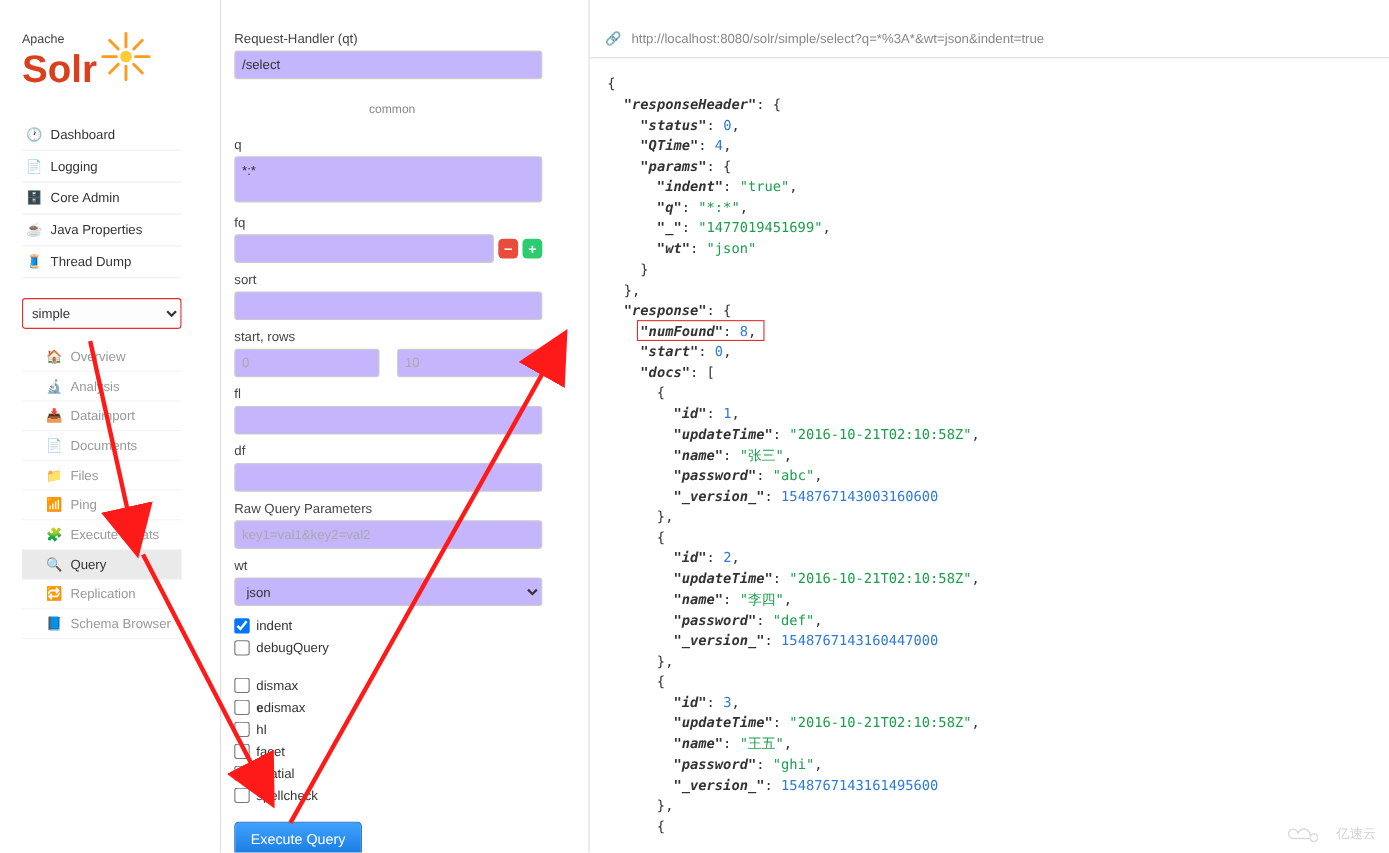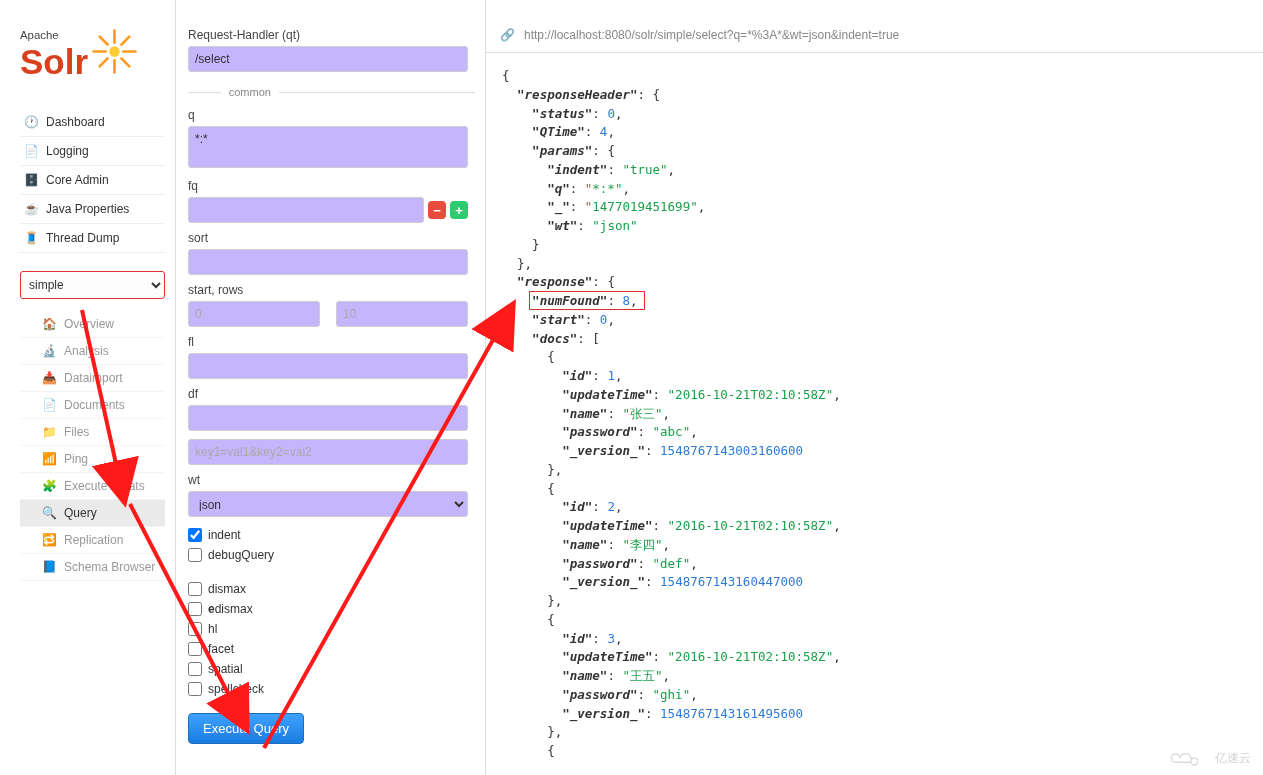--- a/index.html
+++ b/index.html
@@ -1,17 +1,17 @@
 <!DOCTYPE html>
 <html><head>
 <meta charset="utf-8">
 <style>
 * { box-sizing: border-box; margin: 0; padding: 0; }
 body { font-family: Arial, sans-serif; font-size: 12px; color: #333; background: #fff; width: 1263px; height: 775px; overflow: hidden; position: relative; }
-.layout { display: flex; height: 775px; }
+.layout { display: flex; height: 775px; gap: 25px; }
 
 
 .sidebar { width: 175px; border-right: 0; padding: 20px 10px 10px 20px; }
 .logo-area { margin-bottom: 20px; width: 140px; }
 .logo-area svg { display: block; }
 .nav-list { list-style: none; margin-bottom: 18px; }
 .nav-list li { padding: 7px 4px; border-bottom: 1px solid #eee; cursor: pointer; display: flex; align-items: center; gap: 8px; color: #333; }
 .coresel { margin-top: 15px; margin-bottom: 12px; }
 .coresel select { width: 145px; padding: 5px 4px; border: 1.5px solid #e03030; border-radius: 3px; background: #fdfdfd; font-size: 12px; color: #333; }
 .subnav { list-style: none; }
@@ -27,21 +27,21 @@
 .sel { width: 280px; height: 26px; }
 ::placeholder { color: #aaa; }
 .field { margin-bottom: 8px; }
 .row2 { display: flex; gap: 16px; }
 .row2 .inp { width: 132px; }
 .fqrow { display: flex; align-items: center; gap: 4px; }
 .fqrow .inp { width: 236px; }
 .btn-pm { width: 18px; height: 18px; border-radius: 4px; color: #fff; font-weight: bold; font-size: 13px; display: flex; align-items: center; justify-content: center; cursor: pointer; border: none; }
 .btn-minus { background: #e74c3c; }
 .btn-plus { background: #2ecc71; }
-.divider-common { display: flex; align-items: center; gap: 8px; margin: 14px 0 10px; color: #888; font-size: 11px; }
+.divider-common { display: flex; align-items: center; gap: 8px; margin: 14px 0 10px; color: #888; font-size: 11px; flex-direction: column; }
 .divider-common .line { flex: 1; height: 1px; background: #ddd; }
 .cbrow { display: flex; gap: 6px; padding: 3px 0; }
 .cbrow input { width: 14px; height: 14px; }
 .exec-btn { margin-top: 14px; background: linear-gradient(#3fa2ff,#1a7be0); color: #fff; border: 1px solid #1a6ec0; padding: 7px 14px; border-radius: 4px; font-size: 13px; cursor: pointer; }
 
 
 .resultpane { flex: 1; border-left: 1px solid #ddd; display: flex; flex-direction: column; }
 .urlbar { border-bottom: 1px solid #ddd; padding: 10px 14px; display: flex; align-items: center; gap: 10px; color: #888; margin-top: 18px;}
 .urlbar .ic { color:#999; }
 .urlbar a { color: #888; text-decoration: none; }
@@ -200,20 +200,21 @@
       <label class="lbl">fl</label>
       <input class="inp" value="" style="">
     </div>
 
     <div class="field">
       <label class="lbl">df</label>
       <input class="inp" value="" style="">
     </div>
 
     <div class="field">
+      <label class="lbl">Raw Query Parameters</label>
       <input class="inp" placeholder="key1=val1&amp;key2=val2" style="">
     </div>
 
     <div class="field">
       <label class="lbl">wt</label>
       <select class="sel"><option>json</option></select>
     </div>
 
     <div class="cbrow">
         <input type="checkbox" checked="" style="">

